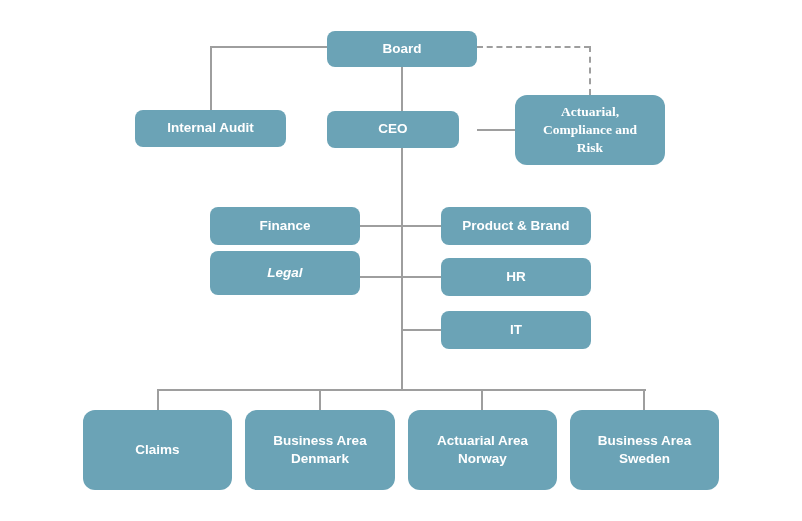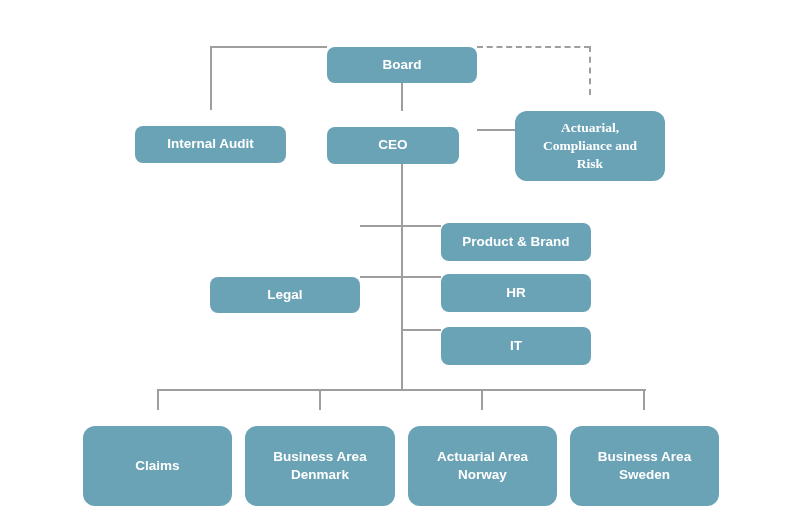--- a/index.html
+++ b/index.html
@@ -21,36 +21,35 @@
     background:var(--node-fill);
     color:var(--node-text);
     display:flex;align-items:center;justify-content:center;
     text-align:center;
     font-weight:bold;
     font-size:13.5px;
     line-height:1.35;
     border-radius:8px;
     box-sizing:border-box;
     padding:0 14px;
-    margin-top:16px;
   }
   .node.big{border-radius:12px;padding:0 16px;}
   .hline{position:absolute;height:2px;background:var(--connector);}
   .vline{position:absolute;width:2px;background:var(--connector);}
   .hline.dashed{height:0;background:none;border-top:2px dashed var(--connector);}
   .vline.dashed{width:0;background:none;border-left:2px dashed var(--connector);}
 
   
   #n-board{left:327px;top:31px;width:150px;height:36px;}
   #n-internal-audit{left:135px;top:110px;width:151px;height:37px;}
   #n-ceo{left:327px;top:111px;width:132px;height:37px;}
   #n-actuarial{left:515px;top:95px;width:150px;height:70px;border-radius:12px;font-family:Liberation Serif, serif;}
   #n-finance{left:210px;top:207px;width:150px;height:38px;}
   #n-product-brand{left:441px;top:207px;width:150px;height:38px;}
-  #n-legal{left:210px;top:261px;width:150px;height:36px;}
+  #n-legal{left:210px;top:251px;width:150px;height:44px;font-style:italic;}
   #n-hr{left:441px;top:258px;width:150px;height:38px;}
   #n-it{left:441px;top:311px;width:150px;height:38px;}
   #n-claims{left:83px;top:410px;width:149px;height:80px;}
   #n-ba-denmark{left:245px;top:410px;width:150px;height:80px;}
   #n-ba-norway{left:408px;top:410px;width:149px;height:80px;}
   #n-ba-sweden{left:570px;top:410px;width:149px;height:80px;}
 
   
   #c-board-left{left:210px;top:46px;width:117px;}
   #c-internal-audit-drop{left:210px;top:46px;height:64px;}
@@ -94,20 +93,23 @@
   </div>
   <div class="node" id="n-internal-audit">
     <span>Internal Audit</span>
   </div>
   <div class="node" id="n-ceo">
     <span>CEO</span>
   </div>
   <div class="node" id="n-actuarial">
     <span>Actuarial, Compliance and Risk</span>
   </div>
+  <div class="node" id="n-finance">
+    <span>Finance</span>
+  </div>
   <div class="node" id="n-product-brand">
     <span>Product &amp; Brand</span>
   </div>
   <div class="node" id="n-legal">
     <span>Legal</span>
   </div>
   <div class="node" id="n-hr">
     <span>HR</span>
   </div>
   <div class="node" id="n-it">

